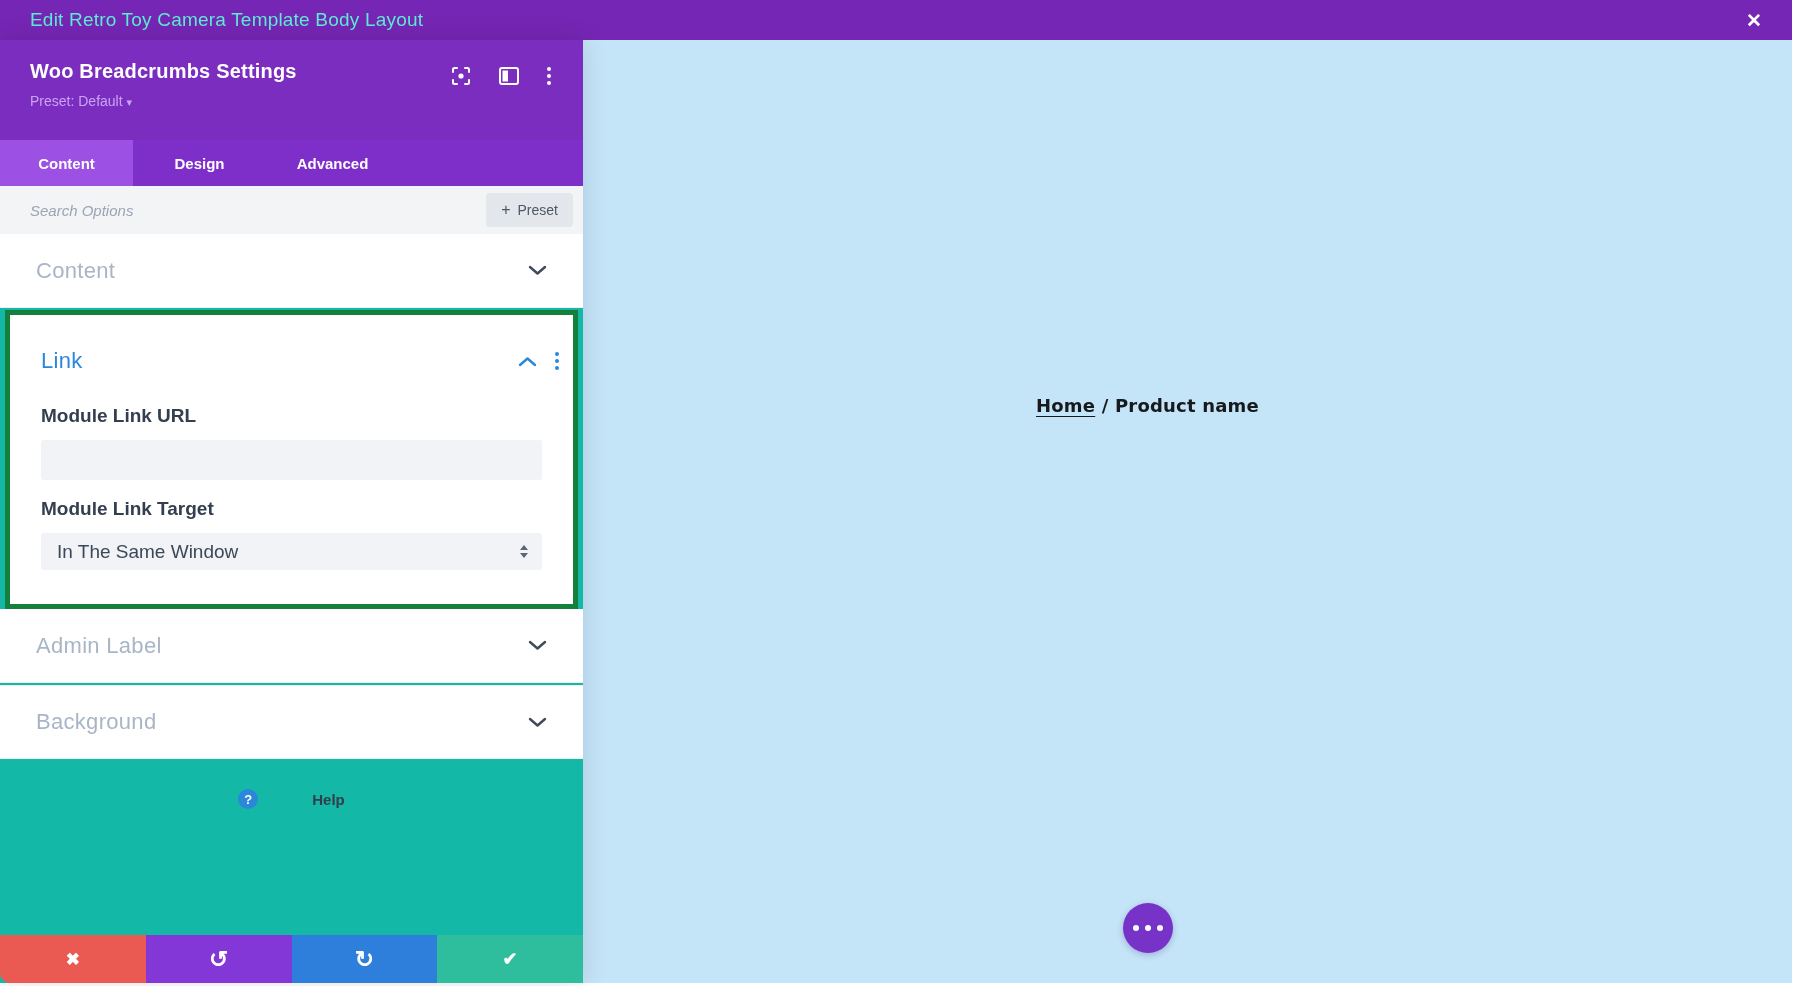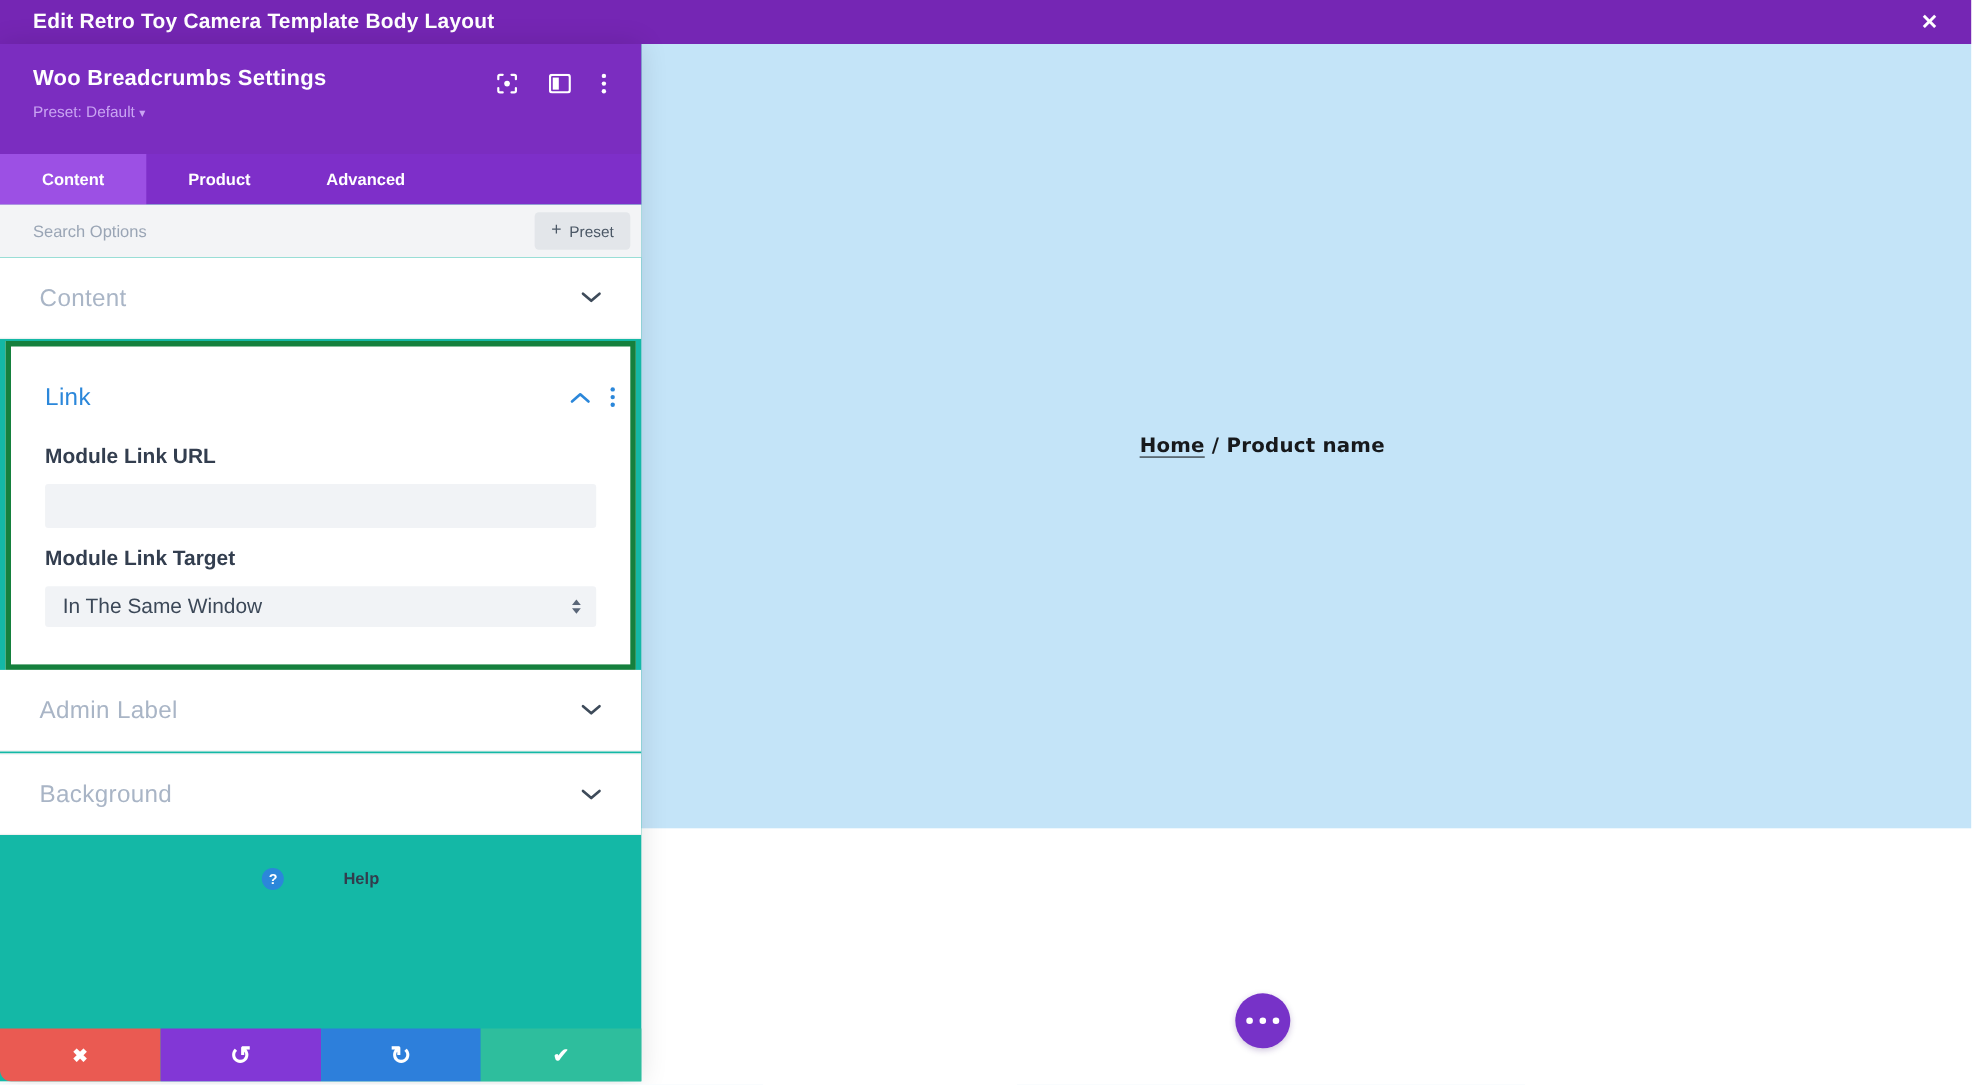--- a/index.html
+++ b/index.html
@@ -7,28 +7,28 @@
   .app {
     position:relative; width:1800px; height:986px; background:#fff;
     font-family:"Liberation Sans", sans-serif; overflow:hidden;
   }
 
   
   .topbar {
     position:absolute; left:0; top:0; width:1792px; height:40px;
     background:#7526B4; display:flex; align-items:center;
   }
-  .topbar-title { color:#ffffff; font-weight:bold; font-size:19px; padding-left:30px; letter-spacing:.2px; }
+  .topbar-title { color:#5eead4; font-weight:normal; font-size:19px; padding-left:30px; letter-spacing:.2px; }
   .topbar-close {
     position:absolute; right:30px; top:0; height:40px; display:flex; align-items:center;
     color:#fff; font-size:19px; font-weight:bold; cursor:pointer;
   }
 
   
-  .preview { position:absolute; left:503px; top:40px; width:1289px; height:713px; background:#C4E4F8; }
+  .preview { position:absolute; left:503px; top:40px; width:1289px; height:943px; background:#C4E4F8; }
   .breadcrumb {
     position:absolute; top:355px; left:0; width:100%; text-align:center;
     font-family:"DejaVu Sans", sans-serif; font-size:18px; font-weight:bold; color:#17191c; letter-spacing:.2px;
   }
   .breadcrumb a { color:#17191c; text-decoration:underline; text-underline-offset:4px; cursor:pointer; }
   .more-btn {
     position:absolute; left:50%; transform:translateX(-50%); top:863px;
     width:50px; height:50px; border-radius:50%; background:#7732C8;
     display:flex; align-items:center; justify-content:center; gap:6px; cursor:pointer;
     box-shadow:0 2px 6px rgba(60,20,120,.25);
@@ -55,21 +55,21 @@
     color:#fff; font-size:15px; font-weight:bold; cursor:pointer;
   }
   .tab.active { background:#9C50E4; }
 
   .searchbar {
     height:48px; background:#F3F4F6; display:flex; align-items:center;
     padding:0 10px 0 30px; flex:none;
   }
   .searchbar input {
     flex:1; border:none; background:transparent; outline:none;
-    font-size:15px; color:#55606e; font-family:"Liberation Sans", sans-serif;
+    font-size:15px; color:#55606e; font-family:"Liberation Sans", sans-serif;font-style:italic;
   }
   .searchbar input::placeholder { color:#9AA5B5; }
   .filter-btn {
     background:#E3E6EA; border-radius:4px; height:34px; padding:0 15px;
     display:flex; align-items:center; gap:7px; font-size:14px; color:#4C5866; cursor:pointer;
     flex:none;
   }
   .filter-btn .plus { font-size:16px; }
 
   .panel-body { flex:1; overflow:hidden; }
@@ -176,21 +176,21 @@
         <span class="hicon kebab">
             <i></i>
             <i></i>
             <i></i>
           </span>
       </div>
     </div>
 
     <div class="tabs">
       <div class="tab active">Content</div>
-      <div class="tab">Product</div>
+      <div class="tab">Design</div>
       <div class="tab">Advanced</div>
     </div>
 
     <div class="searchbar">
       <input type="text" placeholder="Search Options" style="">
       <div class="filter-btn">
         <span class="plus">+</span>
         <span>Preset</span>
       </div>
     </div>

